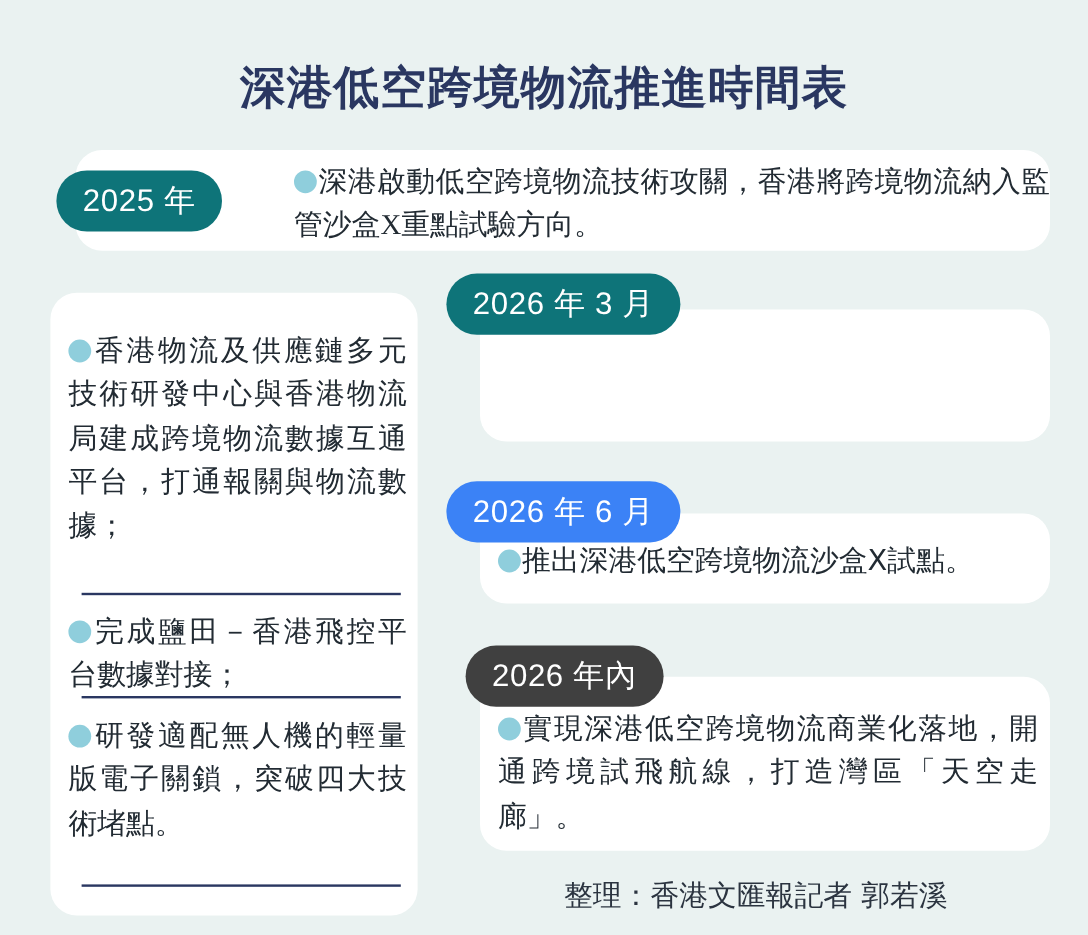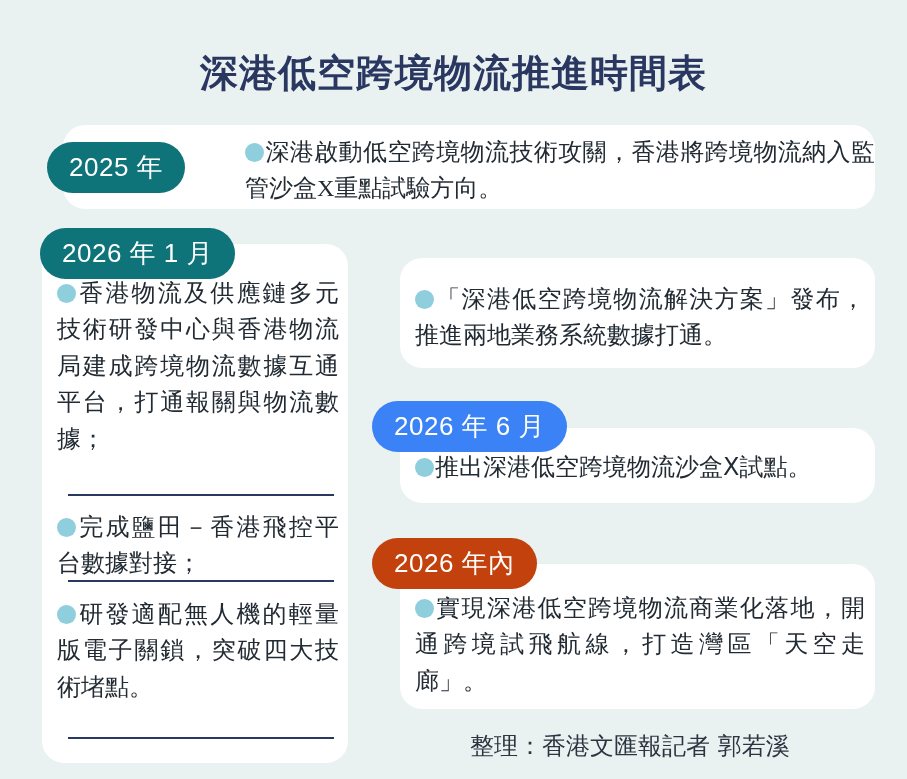--- a/index.html
+++ b/index.html
@@ -101,21 +101,20 @@
   <div class="card" style="left: 63px; top: 97px; width: 812px; height: 84px; background: rgb(255, 255, 255);"></div>
 
   <div class="pill" style="left: 47px; top: 114px; background: rgb(14, 116, 121);">2025 年</div>
 
   <div class="body-text justify" style="left:245px;top:106px;width:630px;">
     <span class="dot" style="background: rgb(143, 206, 220);"></span><span>深港啟動低空跨境物流技術攻關，香港將跨境物流納入監管沙盒X重點試驗方向。</span>
   </div>
 
   <div class="card" style="left: 42px; top: 216px; width: 306px; height: 519px; background: rgb(255, 255, 255);"></div>
 
-  <div class="pill" style="left: 40px; top: 200px; background: rgb(14, 116, 121);">2026 年 1 月</div>
 
   <div class="body-text justify" style="left:57px;top:247px;width:282px;">
     <span class="dot" style="background: rgb(143, 206, 220);"></span><span>香港物流及供應鏈多元技術研發中心與香港物流局建成跨境物流數據互通平台，打通報關與物流數據；</span>
   </div>
 
   <div class="divider" style="left: 68px; top: 466px; width: 266px; background: rgb(42, 55, 97);"></div>
 
   <div class="body-text justify" style="left:57px;top:481px;width:282px;">
     <span class="dot" style="background: rgb(143, 206, 220);"></span><span>完成鹽田－香港飛控平台數據對接；</span>
   </div>
@@ -123,36 +122,34 @@
   <div class="divider" style="left: 68px; top: 552px; width: 266px; background: rgb(42, 55, 97);"></div>
 
   <div class="body-text justify" style="left:57px;top:568px;width:282px;">
     <span class="dot" style="background: rgb(143, 206, 220);"></span><span>研發適配無人機的輕量版電子關鎖，突破四大技術堵點。</span>
   </div>
 
   <div class="divider" style="left: 68px; top: 709px; width: 266px; background: rgb(42, 55, 97);"></div>
 
   <div class="card" style="left: 400px; top: 230px; width: 475px; height: 110px; background: rgb(255, 255, 255);"></div>
 
+  <div class="pill" style="left: 372px; top: 200px; background: rgb(14, 116, 121);">2026 年 3 月</div>
 
-  <div class="body-text justify" style="left:415px;top:253px;width:450px;">
-    <span class="dot" style="background: rgb(143, 206, 220);"></span><span>「深港低空跨境物流解決方案」發布，推進兩地業務系統數據打通。</span>
-  </div>
 
   <div class="card" style="left: 400px; top: 400px; width: 475px; height: 75px; background: rgb(255, 255, 255);"></div>
 
   <div class="pill" style="left: 372px; top: 373px; background: #3b82f6;">2026 年 6 月</div>
 
   <div class="body-text" style="left:415px;top:421px;width:450px;">
     <span class="dot" style="background: rgb(143, 206, 220);"></span><span>推出深港低空跨境物流沙盒X試點。</span>
   </div>
 
   <div class="card" style="left: 400px; top: 536px; width: 475px; height: 145px; background: rgb(255, 255, 255);"></div>
 
-  <div class="pill" style="left: 372px; top: 510px; background: #c2410c;">2026 年內</div>
+  <div class="pill" style="left: 388px; top: 510px; background: #404040;">2026 年內</div>
 
   <div class="body-text justify" style="left:415px;top:562px;width:450px;">
     <span class="dot" style="background: rgb(143, 206, 220);"></span><span>實現深港低空跨境物流商業化落地，開通跨境試飛航線，打造灣區「天空走廊」。</span>
   </div>
 
   <div class="credit" style="left:470px;top:702px;">整理：香港文匯報記者  郭若溪</div>
 
 </div>
 
 </body></html>

